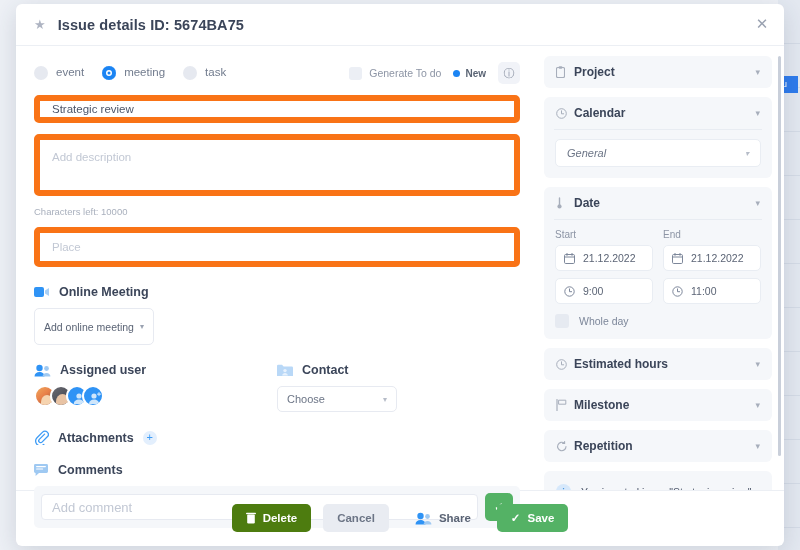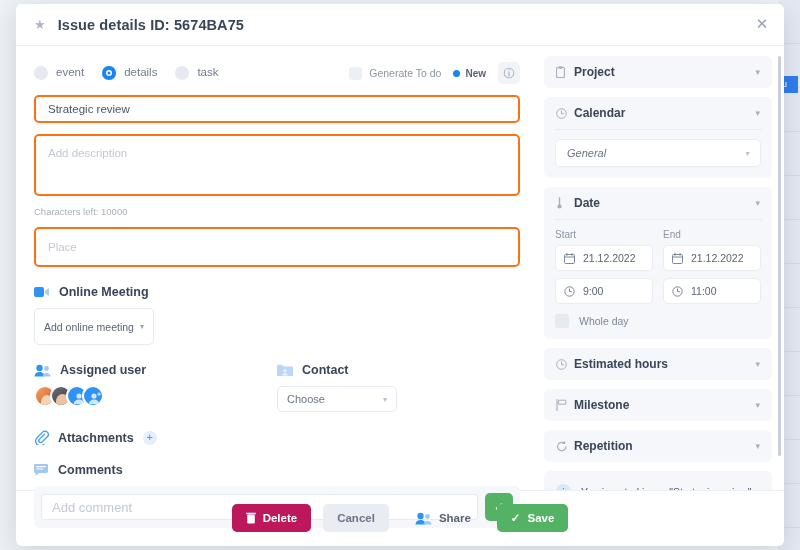--- a/index.html
+++ b/index.html
@@ -63,21 +63,21 @@
   .new-badge { display: flex; align-items: center; margin-right: 12px; }
   .new-badge i { width: 7px; height: 7px; border-radius: 50%; background: #1b84f3; margin-right: 5px; }
   .new-badge span { font-size: 10px; color: #5a6474; font-weight: 600; }
   .info-btn {
     width: 22px; height: 22px; border-radius: 5px; background: #f1f3f8;
     display: flex; align-items: center; justify-content: center;
     font-size: 11px; color: #8b93a3; cursor: pointer;
   }
 
   .field {
-    width: 100%; border: 2px solid #f97316; border-radius: 5px;
+    width: 100%; border: 6px solid #f97316; border-radius: 5px;
     background: #fff; font-family: inherit; font-size: 11.5px;
     color: #4b5569; padding: 0 12px; outline: none;
   }
   .field::placeholder { color: #c2c8d4; }
   .title-input { height: 28px; margin-top: 7px; }
   .desc-input { height: 62px; padding: 9px 12px; resize: none; margin-top: 11px; line-height: 1.4; }
   .chars-left { font-size: 9.5px; color: #a9b0bd; margin-top: 6px; }
   .place-input { height: 40px; margin-top: 10px; }
 
   .sec-head { display: flex; align-items: center; margin-top: 18px; }
@@ -193,21 +193,21 @@
   
   .modal-footer {
     height: 55px; border-top: 1px solid #eceff4;
     display: flex; align-items: center; justify-content: center; gap: 12px;
   }
   .btn {
     height: 28px; border-radius: 5px; display: inline-flex; align-items: center;
     padding: 0 14px; font-size: 11.5px; font-weight: 600; cursor: pointer; border: none;
     font-family: inherit;
   }
-  .btn-delete { background: #be185d; color: #fff; }
+  .btn-delete { background: #4d7c0f; color: #fff; }
   .btn-cancel { background: #e9ecf2; color: #6c7586; }
   .btn-share { background: transparent; color: #5b6475; }
   .btn-save { background: #54b265; color: #fff; }
   .btn .gl { margin-right: 7px; display: inline-flex; align-items: center; }
 </style>
 </head>
 <body>
 
 <div class="backdrop"></div>
 <div class="bg-left-strip"></div>
@@ -241,21 +241,21 @@
 
     <div class="left-col">
 
       <div class="type-row">
         <label class="radio">
           <span class="dot"></span>
           <span>event</span>
         </label>
         <label class="radio on">
           <span class="dot"></span>
-          <span>details</span>
+          <span>meeting</span>
         </label>
         <label class="radio">
           <span class="dot"></span>
           <span>task</span>
         </label>
 
         <div class="right-of-type">
           <span class="chk-box"></span>
           <span class="todo-label">Generate To do</span>
           <span class="new-badge">

